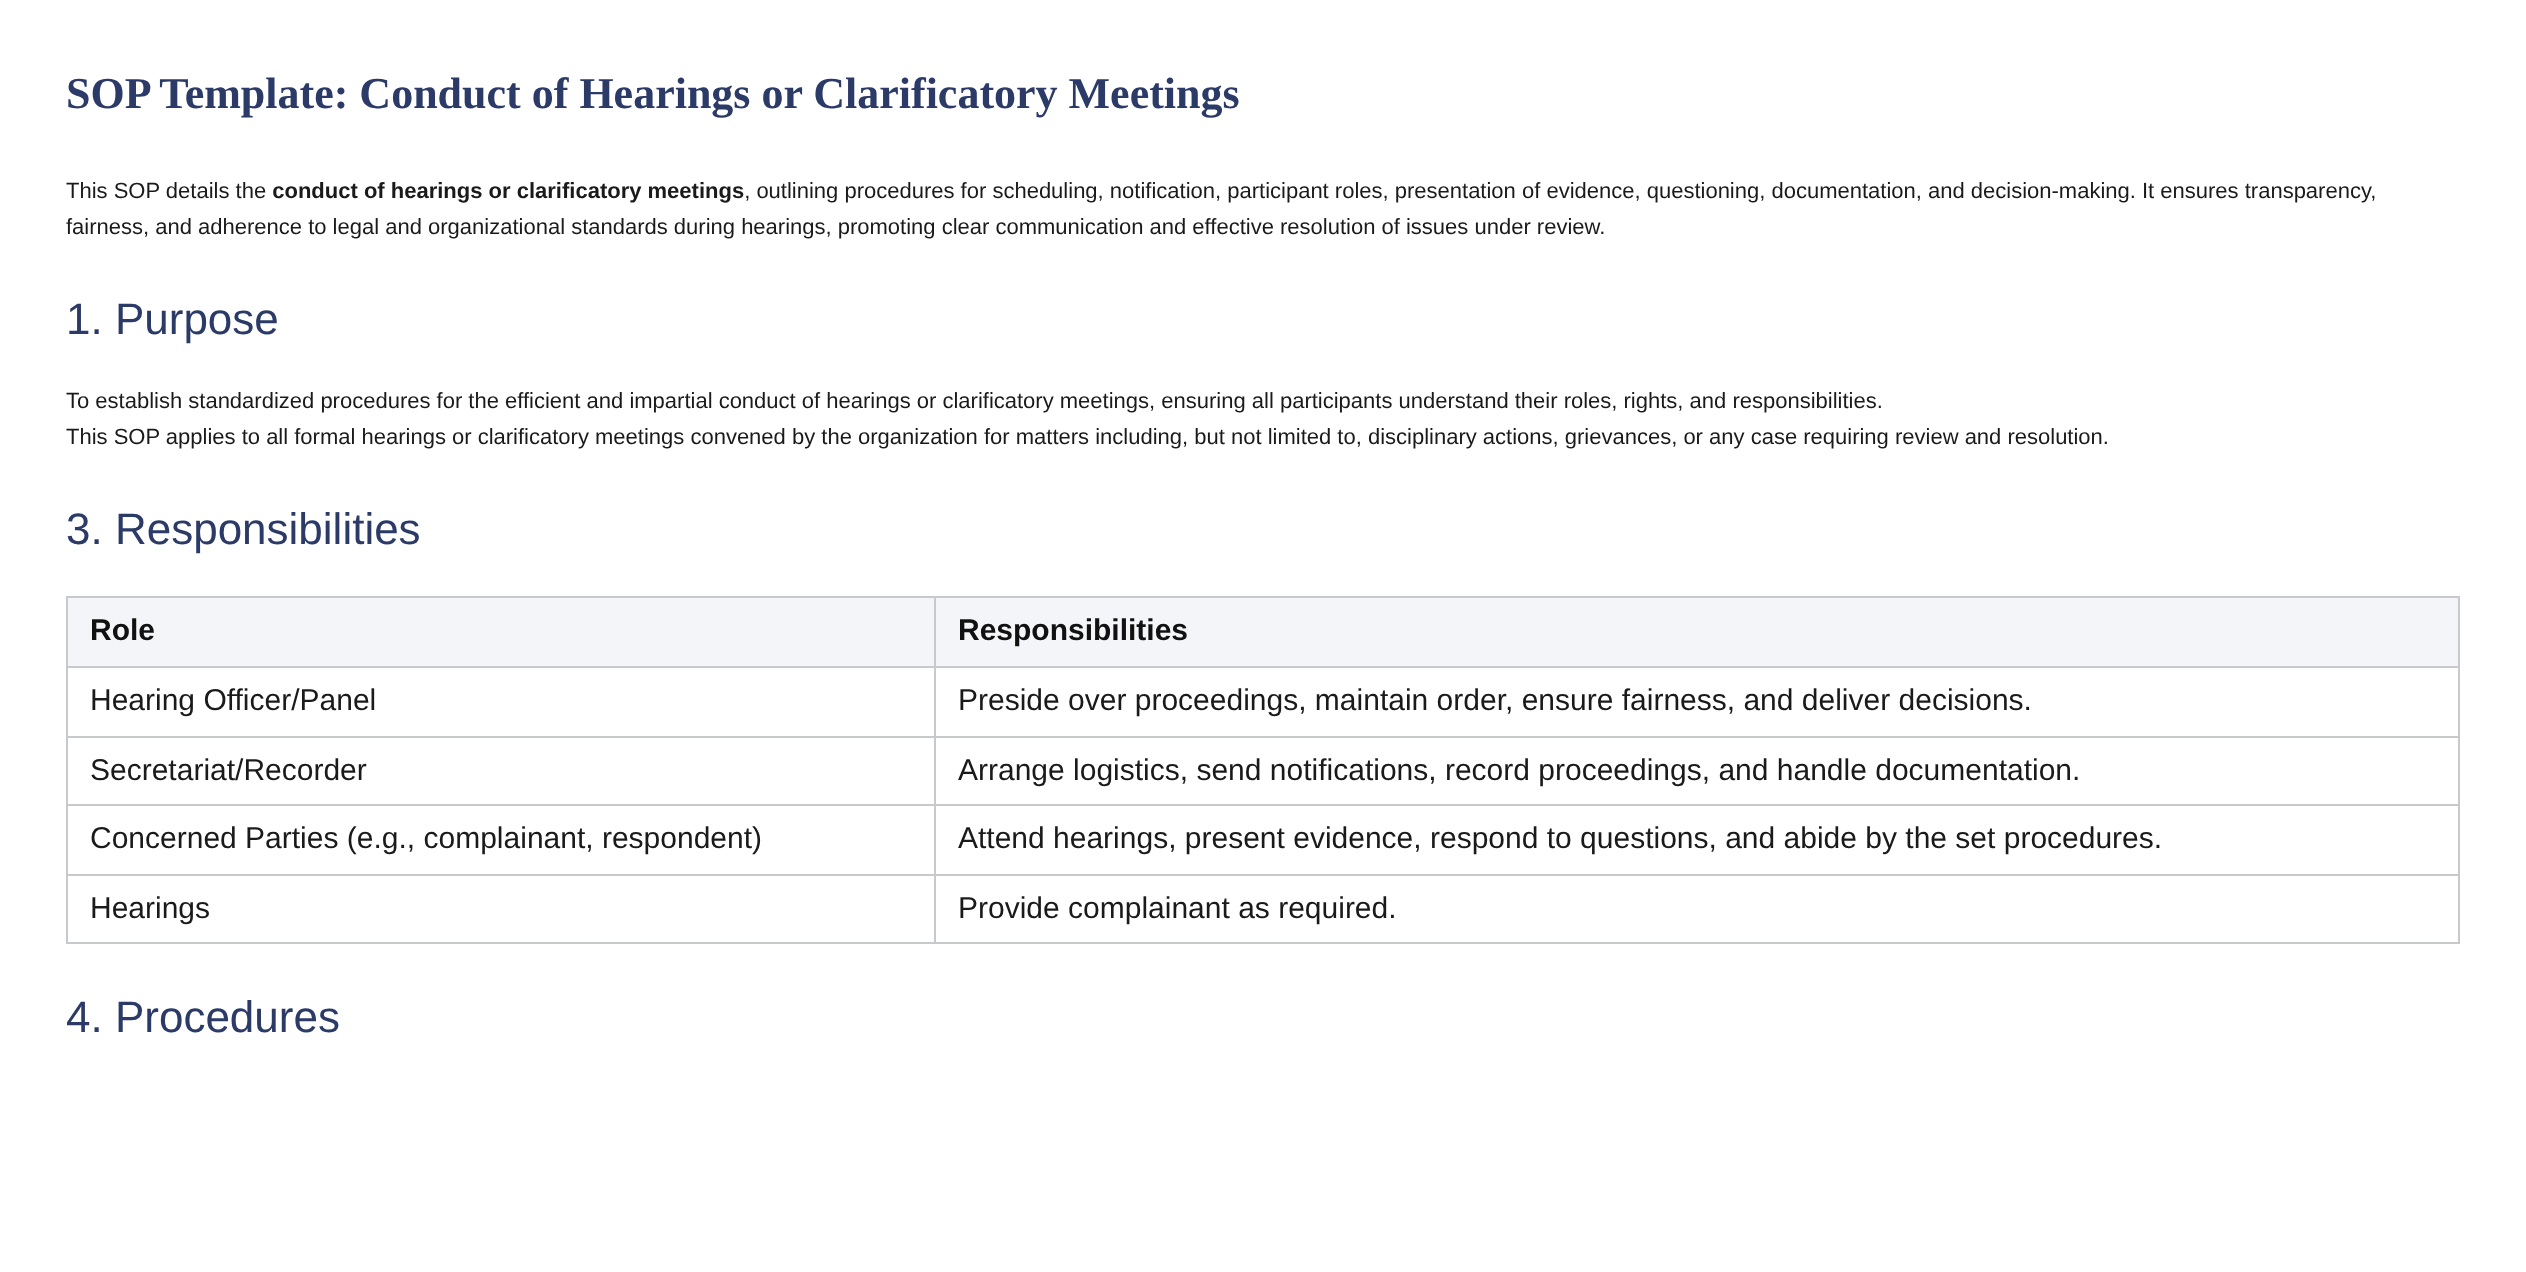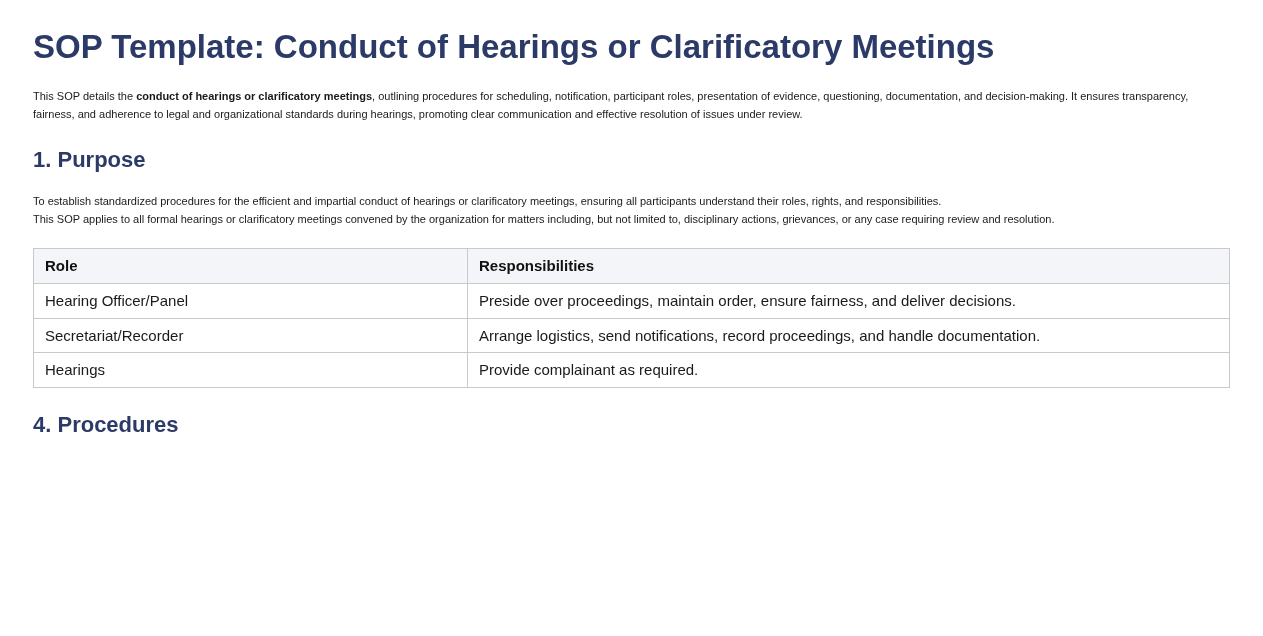--- a/index.html
+++ b/index.html
@@ -10,30 +10,31 @@
     overflow: hidden;
     background: #ffffff;
     font-family: "Liberation Sans", sans-serif;
     color: #1a1a1a;
   }
   .doc {
     padding: 24px 33px 0 33px;
     width: 1263px;
   }
   h1 {
-    font-size: 33px;
+    font-size: 22px;
     line-height: 34px;
     font-weight: bold;
     color: #2b3a67;
     margin: 6px 0 24px 0;
+    font-family: Liberation Serif, serif;
   }
   h2 {
     font-size: 22px;
     line-height: 26px;
-    font-weight: bold;
+    font-weight: normal;
     color: #2b3a67;
     margin: 24px 0 20px 0;
   }
   p {
     font-size: 11px;
     line-height: 17.6px;
     margin: 0;
   }
   p strong { font-weight: bold; }
   table {
@@ -64,38 +65,43 @@
 
   <h1>SOP Template: Conduct of Hearings or Clarificatory Meetings</h1>
 
   <p class="intro"><span>This SOP details the </span><strong>conduct of hearings or clarificatory meetings</strong><span>, outlining procedures for scheduling, notification, participant roles, presentation of evidence, questioning, documentation, and decision-making. It ensures transparency, fairness, and adherence to legal and organizational standards during hearings, promoting clear communication and effective resolution of issues under review.</span></p>
 
   <h2>1. Purpose</h2>
   <p>To establish standardized procedures for the efficient and impartial conduct of hearings or clarificatory meetings, ensuring all participants understand their roles, rights, and responsibilities.</p>
 
   <p>This SOP applies to all formal hearings or clarificatory meetings convened by the organization for matters including, but not limited to, disciplinary actions, grievances, or any case requiring review and resolution.</p>
 
+  <h2>3. Responsibilities</h2>
 
   <table>
     <thead>
       <tr>
         <th class="col-role">Role</th>
         <th>Responsibilities</th>
       </tr>
     </thead>
     <tbody>
       <tr>
         <td class="col-role">Hearing Officer/Panel</td>
         <td>Preside over proceedings, maintain order, ensure fairness, and deliver decisions.</td>
       </tr>
       <tr>
         <td class="col-role">Secretariat/Recorder</td>
         <td>Arrange logistics, send notifications, record proceedings, and handle documentation.</td>
       </tr>
       <tr>
+        <td class="col-role">Concerned Parties (e.g., complainant, respondent)</td>
+        <td>Attend hearings, present evidence, respond to questions, and abide by the set procedures.</td>
+      </tr>
+      <tr>
         <td class="col-role">Hearings</td>
         <td>Provide complainant as required.</td>
       </tr>
     </tbody>
   </table>
 
   <h2>4. Procedures</h2>
 
 </div>
 

